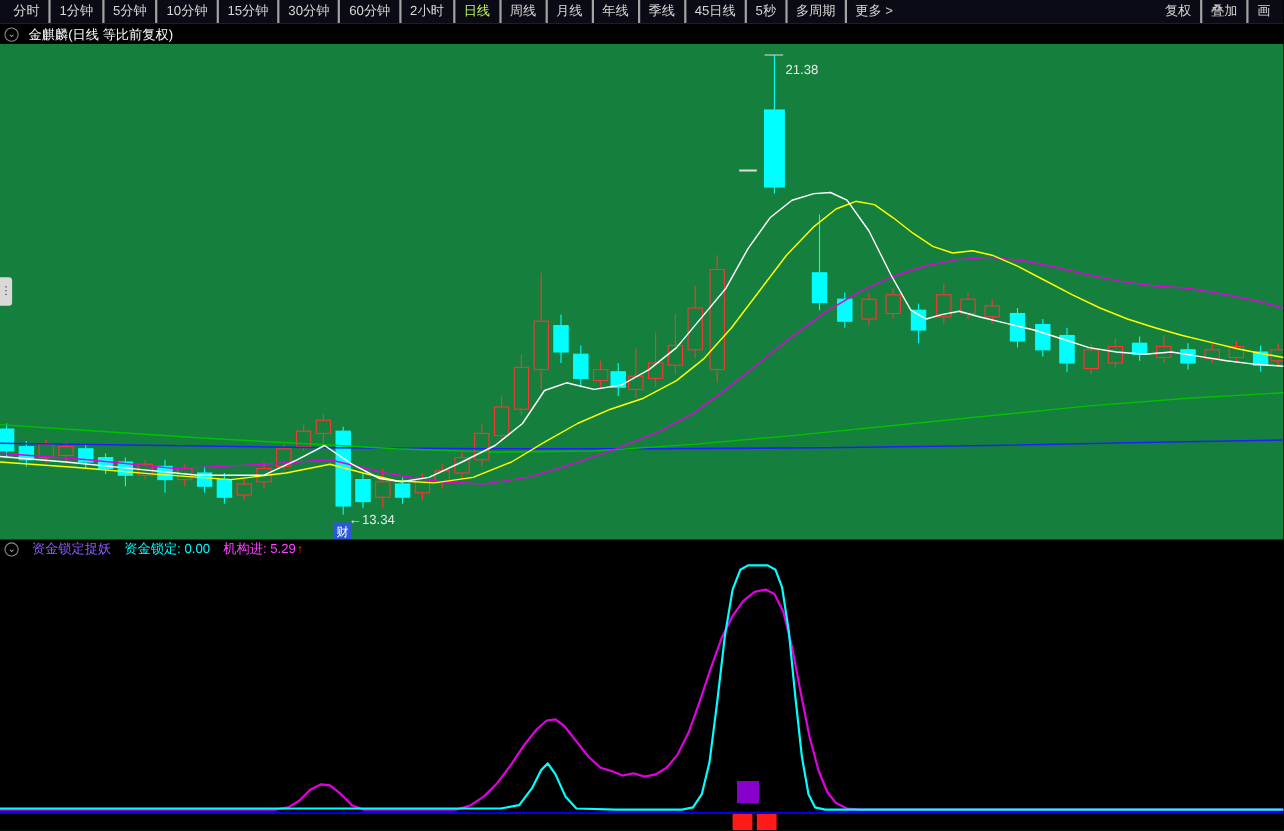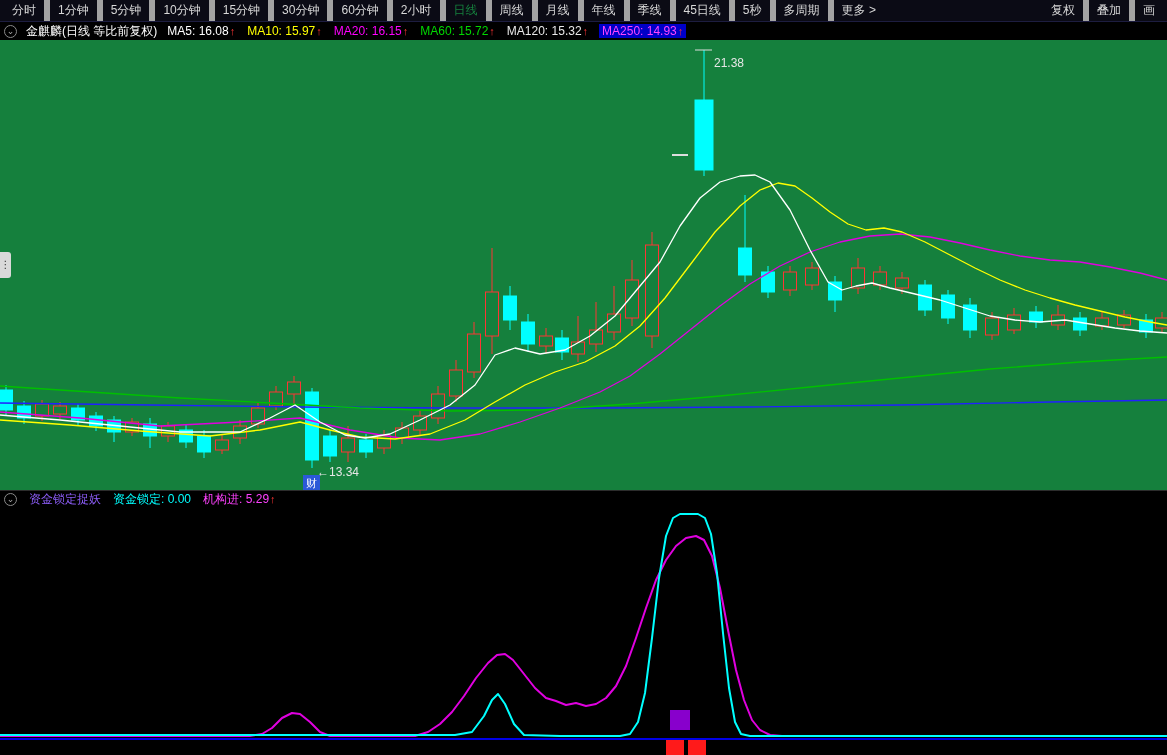--- a/index.html
+++ b/index.html
@@ -8,22 +8,22 @@
     width:1167px; height:755px; background:#000; overflow:hidden; position:relative;
     font-family:"Liberation Sans","DejaVu Sans",sans-serif; color:#ddd;
   }
   .toolbar {
     height:22px; display:flex; justify-content:space-between; align-items:stretch;
     background:#0b0b15; border-bottom:1px solid #1d1d40; font-size:12px;
     padding:0 4px; white-space:nowrap; overflow:hidden;
   }
   .tb-group { display:flex; align-items:center; }
   .tb-item { padding:0 8px; color:#d8d8d8; cursor:pointer; line-height:21px; }
-  .tb-item + .tb-item { border-left:6px solid #a3a3a3; }
-  .tb-item.active { color:#15803d; }
+  .tb-item + .tb-item { border-left:2px solid #a3a3a3; }
+  .tb-item.active { color:#bef264; }
   .chart-header {
     height:18px; display:flex; align-items:center; gap:9px;
     padding:0 4px; font-size:12px; background:#000; white-space:nowrap;
   }
   .circle-icon {
     width:13px; height:13px; border:1px solid #8a8a8a; border-radius:50%;
     color:#aaa; font-size:9px; line-height:10px; text-align:center;
     display:inline-block; flex:0 0 auto;
   }
   .stock-title { color:#ffffff; }
@@ -71,28 +71,20 @@
     <div class="tb-group" id="tb-right">
         <span class="tb-item">复权</span>
         <span class="tb-item">叠加</span>
         <span class="tb-item">画</span>
       </div>
   </div>
 
   <div class="chart-header">
     <span class="circle-icon">⌄</span>
     <span class="stock-title">金麒麟(日线 等比前复权)</span>
-    <span class="tb-group" id="ma-legend" style="gap:10px;display:flex;">
-        <span class="ma-item" style="color: rgb(255, 255, 255);">MA5: 16.08<span class="arrow">↑</span></span>
-        <span class="ma-item" style="color: rgb(255, 255, 0);">MA10: 15.97<span class="arrow">↑</span></span>
-        <span class="ma-item" style="color: rgb(255, 0, 255);">MA20: 16.15<span class="arrow">↑</span></span>
-        <span class="ma-item" style="color: rgb(0, 216, 0);">MA60: 15.72<span class="arrow">↑</span></span>
-        <span class="ma-item" style="color: rgb(232, 232, 232);">MA120: 15.32<span class="arrow">↑</span></span>
-        <span class="ma-item" style="color: rgb(255, 68, 255); background: rgb(0, 0, 200); padding: 0px 3px;">MA250: 14.93<span class="arrow">↑</span></span>
-      </span>
   </div>
 
   <div class="main-chart">
     <svg id="main-svg" width="1167" height="450" viewBox="0 0 1167 450">
         <g>
           <line x1="6" y1="345" x2="6" y2="350" stroke="#00ffff" stroke-width="1"></line>
           <line x1="6" y1="370" x2="6" y2="376" stroke="#00ffff" stroke-width="1"></line>
           <rect x="-0.5" y="350" width="13" height="20" fill="#00ffff" stroke="#00ffff" stroke-width="1"></rect>
         </g>
         <g>

